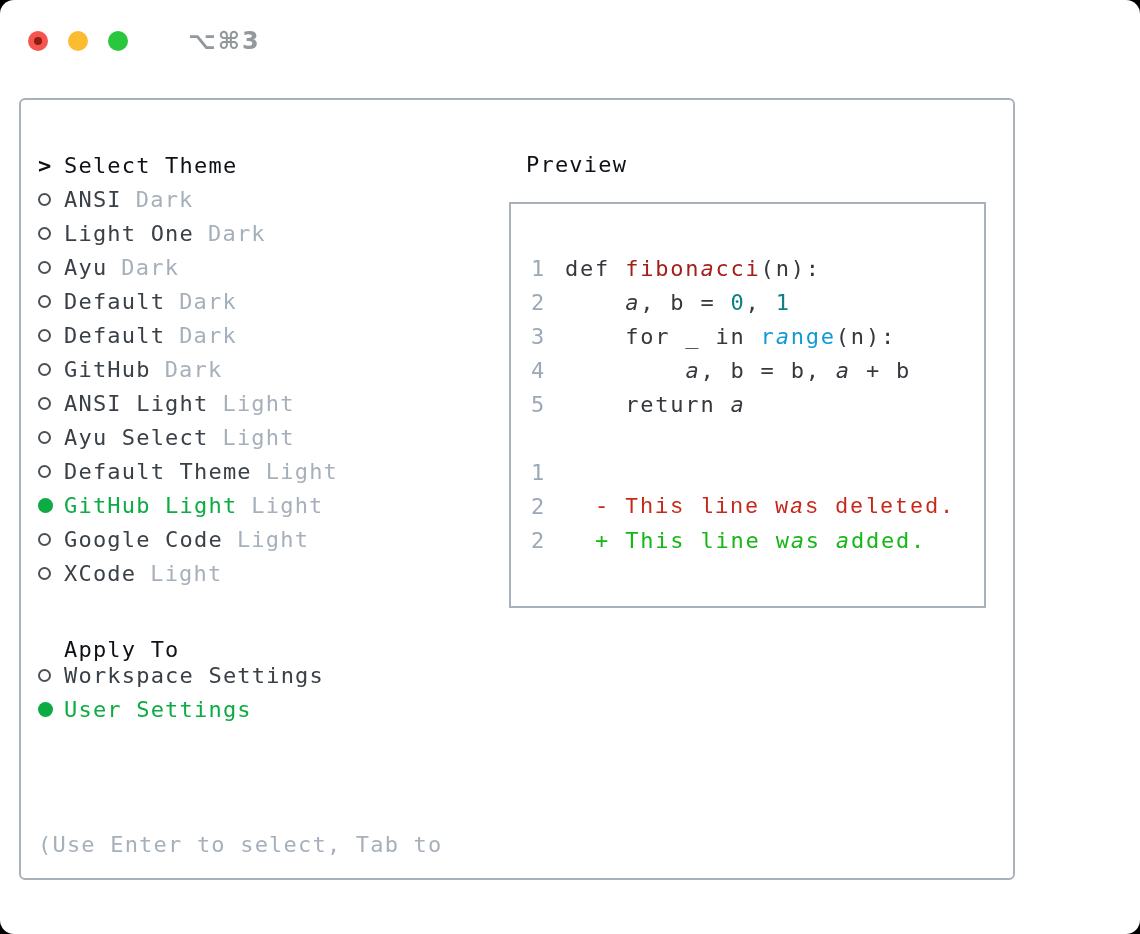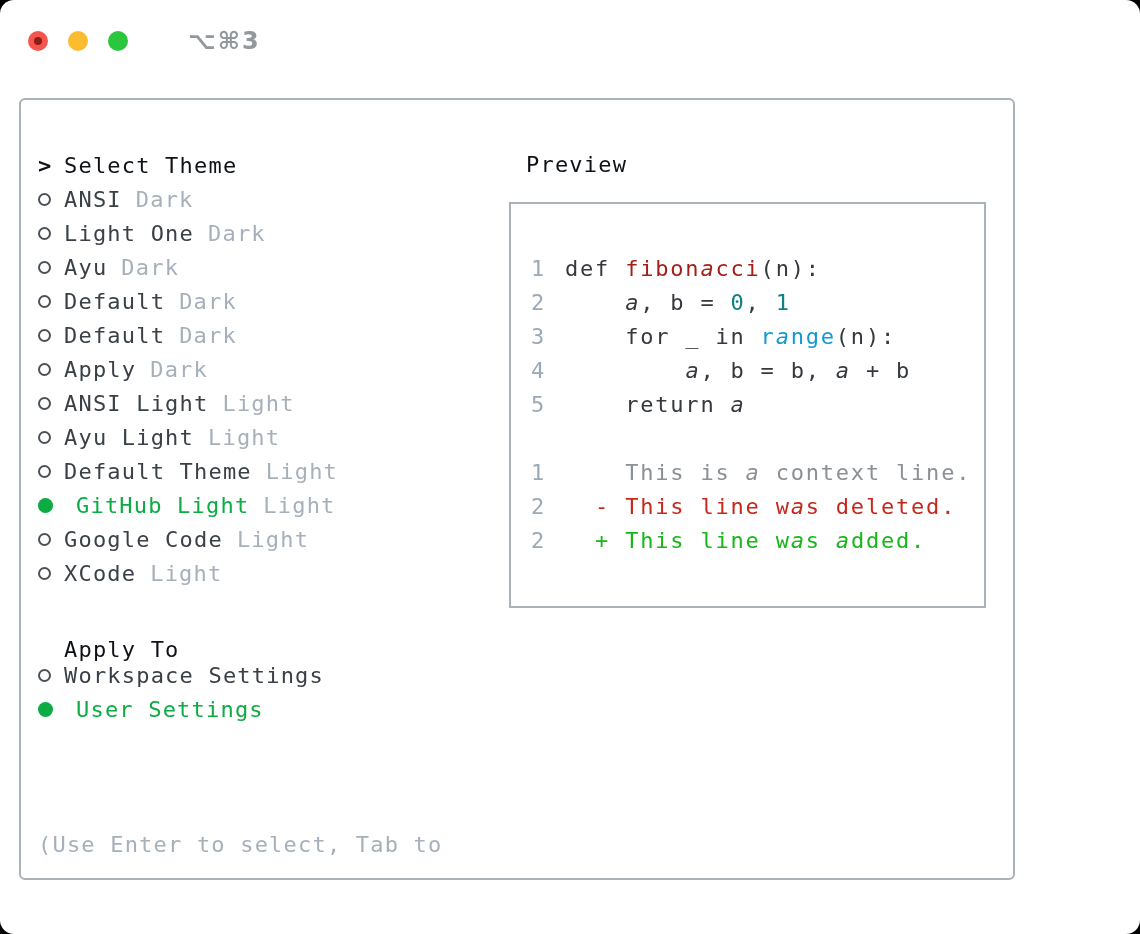--- a/index.html
+++ b/index.html
@@ -53,21 +53,21 @@
   .left-col{position:absolute;left:38px;top:148px;letter-spacing:1.2px;}
   .row{display:flex;align-items:center;height:34px;white-space:pre;}
   .marker{width:26px;display:flex;align-items:center;flex:0 0 26px;}
   .arrow{font-weight:bold;color:var(--header-text);}
   .ring{width:13px;height:13px;border-radius:50%;border:2px solid var(--ring-border);}
   .dot-sel{width:15px;height:15px;border-radius:50%;background:var(--accent-green);}
   .header-label{font-weight:normal;color:var(--header-text);}
   .header2-label{color:var(--header-text);margin-top:17px;}
   .item-name{color:var(--item-text);}
   .item-tag{color:var(--tag-text);margin-left:14px;}
-  .row.selected .item-name{color:var(--accent-green);margin-left:12px;}
+  .row.selected .item-name{color:var(--accent-green);}
   .spacer{height:34px;}
   .indent{padding-left:26px;}
   .help{color:var(--help-text);line-height:34px;white-space:pre;}
   
   .preview-header{
     position:absolute;left:526px;top:148px;height:34px;line-height:34px;
     font-weight:normal;color:var(--header-text);letter-spacing:1.2px;
   }
   .preview-box{
     position:absolute;left:509px;top:202px;width:477px;height:406px;
@@ -76,21 +76,21 @@
   }
   .pline{display:flex;height:34px;align-items:center;letter-spacing:1.8px;}
   .lineno{width:14px;flex:0 0 14px;text-align:right;margin-right:20px;color:var(--lineno);}
   .code{white-space:pre;color:var(--code-plain);}
   .tok.kw{color:var(--code-plain);}
   .tok.pln{color:var(--code-plain);}
   .tok.fn{color:var(--code-fn);}
   .tok.num{color:var(--code-num);}
   .tok.bi{color:var(--code-builtin);text-align:right;}
   .tok.ctx{color:var(--diff-ctx);}
-  .tok.del{color:var(--diff-del);}
+  .tok.del{color:var(--diff-del);font-family:Liberation Mono, monospace;}
   .tok.add{color:var(--diff-add);}
   .ia{font-style:italic;}
 </style>
 </head>
 <body>
 
 <div class="window">
 
   <div class="titlebar">
     <span class="light red">
@@ -107,23 +107,23 @@
     <div class="row">
       <span class="marker arrow">&gt;</span>
       <span class="header-label">Select Theme</span>
     </div>
     <div id="theme-items">
         <div class="row"><span class="marker"><span class="ring"></span></span><span class="item-name">ANSI</span><span class="item-tag">Dark</span></div>
         <div class="row"><span class="marker"><span class="ring"></span></span><span class="item-name">Light One</span><span class="item-tag">Dark</span></div>
         <div class="row"><span class="marker"><span class="ring"></span></span><span class="item-name">Ayu</span><span class="item-tag">Dark</span></div>
         <div class="row"><span class="marker"><span class="ring"></span></span><span class="item-name">Default</span><span class="item-tag">Dark</span></div>
         <div class="row"><span class="marker"><span class="ring"></span></span><span class="item-name">Default</span><span class="item-tag">Dark</span></div>
-        <div class="row"><span class="marker"><span class="ring"></span></span><span class="item-name">Apply</span><span class="item-tag">Dark</span></div>
+        <div class="row"><span class="marker"><span class="ring"></span></span><span class="item-name">GitHub</span><span class="item-tag">Dark</span></div>
         <div class="row"><span class="marker"><span class="ring"></span></span><span class="item-name">ANSI Light</span><span class="item-tag">Light</span></div>
-        <div class="row"><span class="marker"><span class="ring"></span></span><span class="item-name">Ayu Light</span><span class="item-tag">Light</span></div>
+        <div class="row"><span class="marker"><span class="ring"></span></span><span class="item-name">Ayu Select</span><span class="item-tag">Light</span></div>
         <div class="row"><span class="marker"><span class="ring"></span></span><span class="item-name">Default Theme</span><span class="item-tag">Light</span></div>
         <div class="row selected"><span class="marker"><span class="dot-sel"></span></span><span class="item-name">GitHub Light</span><span class="item-tag">Light</span></div>
         <div class="row"><span class="marker"><span class="ring"></span></span><span class="item-name">Google Code</span><span class="item-tag">Light</span></div>
         <div class="row"><span class="marker"><span class="ring"></span></span><span class="item-name">XCode</span><span class="item-tag">Light</span></div>
       </div>
     <div class="spacer"></div>
     <div class="row indent">
       <span class="header2-label">Apply To</span>
     </div>
     <div id="apply-items">
@@ -159,21 +159,20 @@
         <div class="pline">
           <span class="lineno">5</span>
           <span class="code"><span class="tok pln">    return <span class="ia">a</span></span></span>
         </div>
         <div class="pline">
           <span class="lineno"></span>
           <span class="code"></span>
         </div>
         <div class="pline">
           <span class="lineno">1</span>
-          <span class="code"><span class="tok ctx">    This is <span class="ia">a</span> context line.</span></span>
         </div>
         <div class="pline">
           <span class="lineno">2</span>
           <span class="code"><span class="tok del">  - This line w<span class="ia">a</span>s deleted.</span></span>
         </div>
         <div class="pline">
           <span class="lineno">2</span>
           <span class="code"><span class="tok add">  + This line w<span class="ia">a</span>s <span class="ia">a</span>dded.</span></span>
         </div>
       </div>

